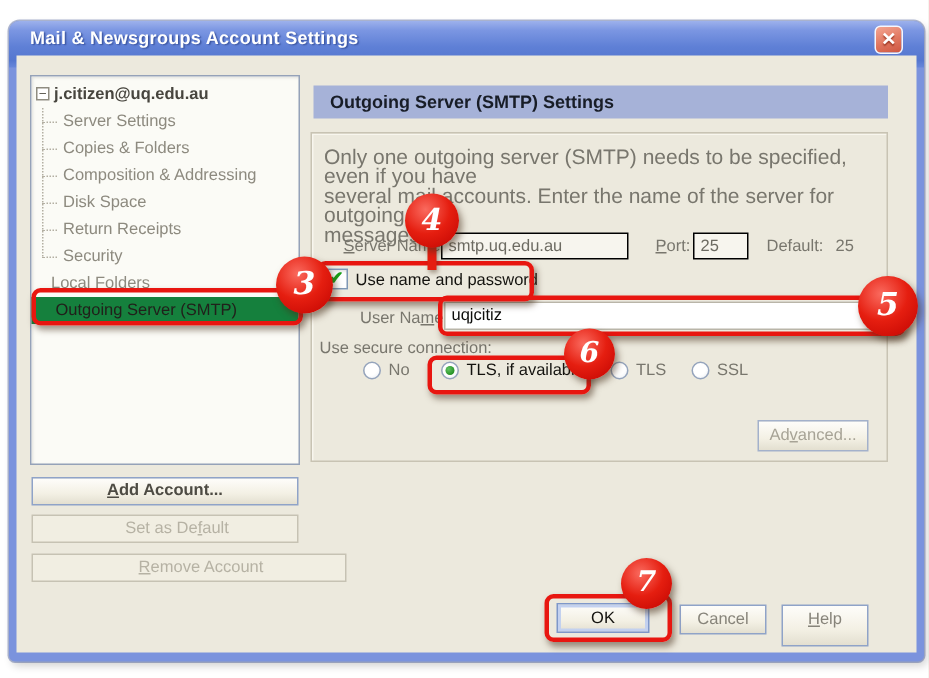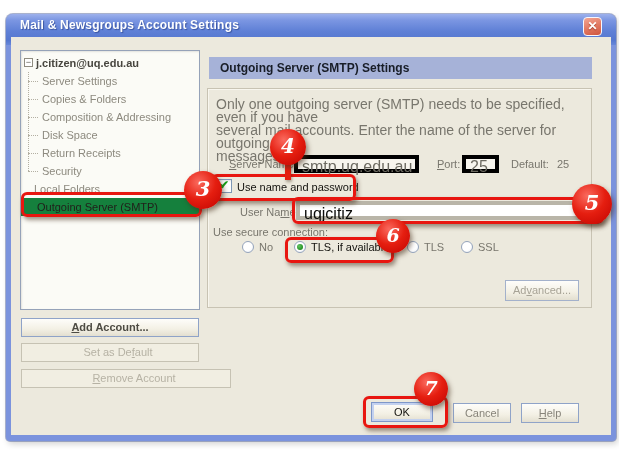--- a/index.html
+++ b/index.html
@@ -87,22 +87,22 @@
     box-shadow:inset 1px 1px 0 #f8f6ee;
   }
   .desc{
     position:absolute;left:210px;top:84px;width:372px;
     font-size:14px;line-height:13px;color:#78766d;white-space:pre-line;
   }
   .flabel{position:absolute;font-size:11px;color:#78766d;line-height:13px;white-space:nowrap;}
   .flabel.hi{color:#14130f;}
   .tinput{
     position:absolute;box-sizing:border-box;height:18px;
-    background:#f7f5ee;border:4px solid #000000;
-    font-size:16px;color:#6d6b62;line-height:16px;padding-left:4px;white-space:nowrap;
+    background:#f7f5ee;border:1px solid #000000;
+    font-size:11px;color:#6d6b62;line-height:16px;padding-left:4px;white-space:nowrap;
   }
   .tinput.white{background:#ffffff;color:#0c0c0a;border-color:#b9b5a8;}
   .checkbox{
     position:absolute;left:212px;top:165px;width:14px;height:14px;box-sizing:border-box;
     border:1px solid #7e97b5;background:#fff;
     box-shadow:inset 1px 1px 2px rgba(0,0,0,.12);
   }
   .checkbox .chk{
     position:absolute;left:0px;top:-2px;color:#17a017;font-size:12px;font-weight:bold;
   }
@@ -211,21 +211,21 @@
   <div class="flabel" style="left:418px;top:227px;">TLS</div>
   <div class="radio" style="left:455px;top:227px;"></div>
   <div class="flabel" style="left:472px;top:227px;">SSL</div>
 
   <div class="btn" style="left:499px;top:266px;width:74px;height:21px;line-height:19px;color:#a7a396;border-color:#a3b1cb;">
     <span>Ad</span><span class="ak">v</span><span>anced...</span>
   </div>
 
   <div class="btn default" style="left:365px;top:388px;width:62px;height:20px;line-height:18px;">OK</div>
   <div class="btn dim" style="left:447px;top:389px;width:58px;height:20px;line-height:18px;">Cancel</div>
-  <div class="btn dim" style="left:515px;top:389px;width:58px;height:20px;line-height:18px;">
+  <div class="btn dim" style="left:515px;top:389px;width:58px;height:28px;line-height:18px;">
     <span class="ak">H</span><span>elp</span>
   </div>
 
   <div class="anno-box" style="left:15px;top:178px;width:181px;height:25px;"></div>
   <div class="anno-box" style="left:205px;top:160px;width:145px;height:27px;"></div>
   <div class="anno-box" style="left:286px;top:183px;width:312px;height:27px;"></div>
   <div class="anno-box" style="left:279px;top:223px;width:109px;height:26px;"></div>
   <div class="anno-box" style="left:357px;top:382px;width:85px;height:32px;"></div>
 
   <div class="anno-line" style="left:279px;top:140px;width:6px;height:26px;"></div>

